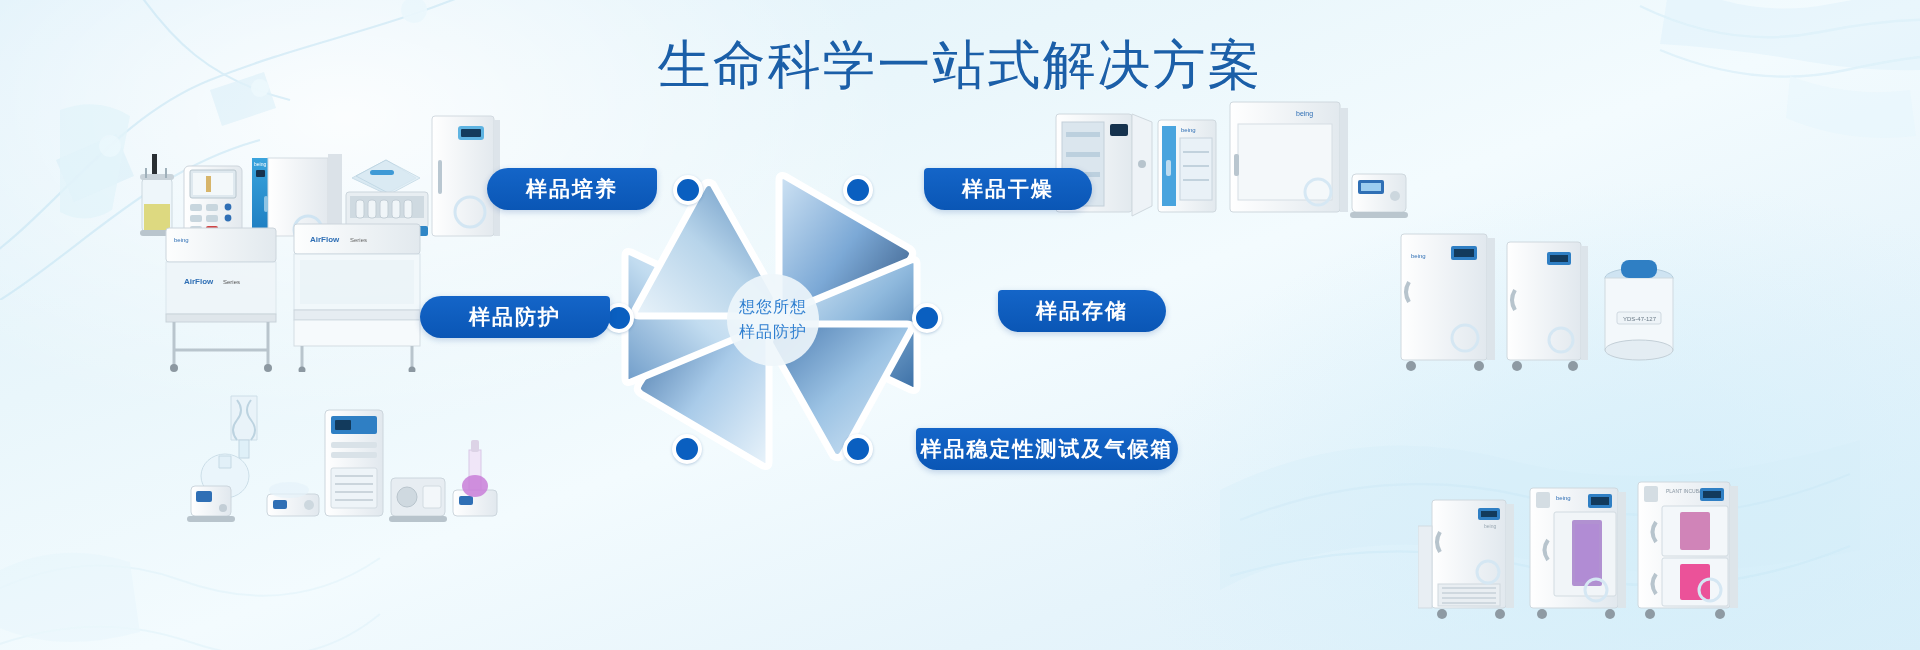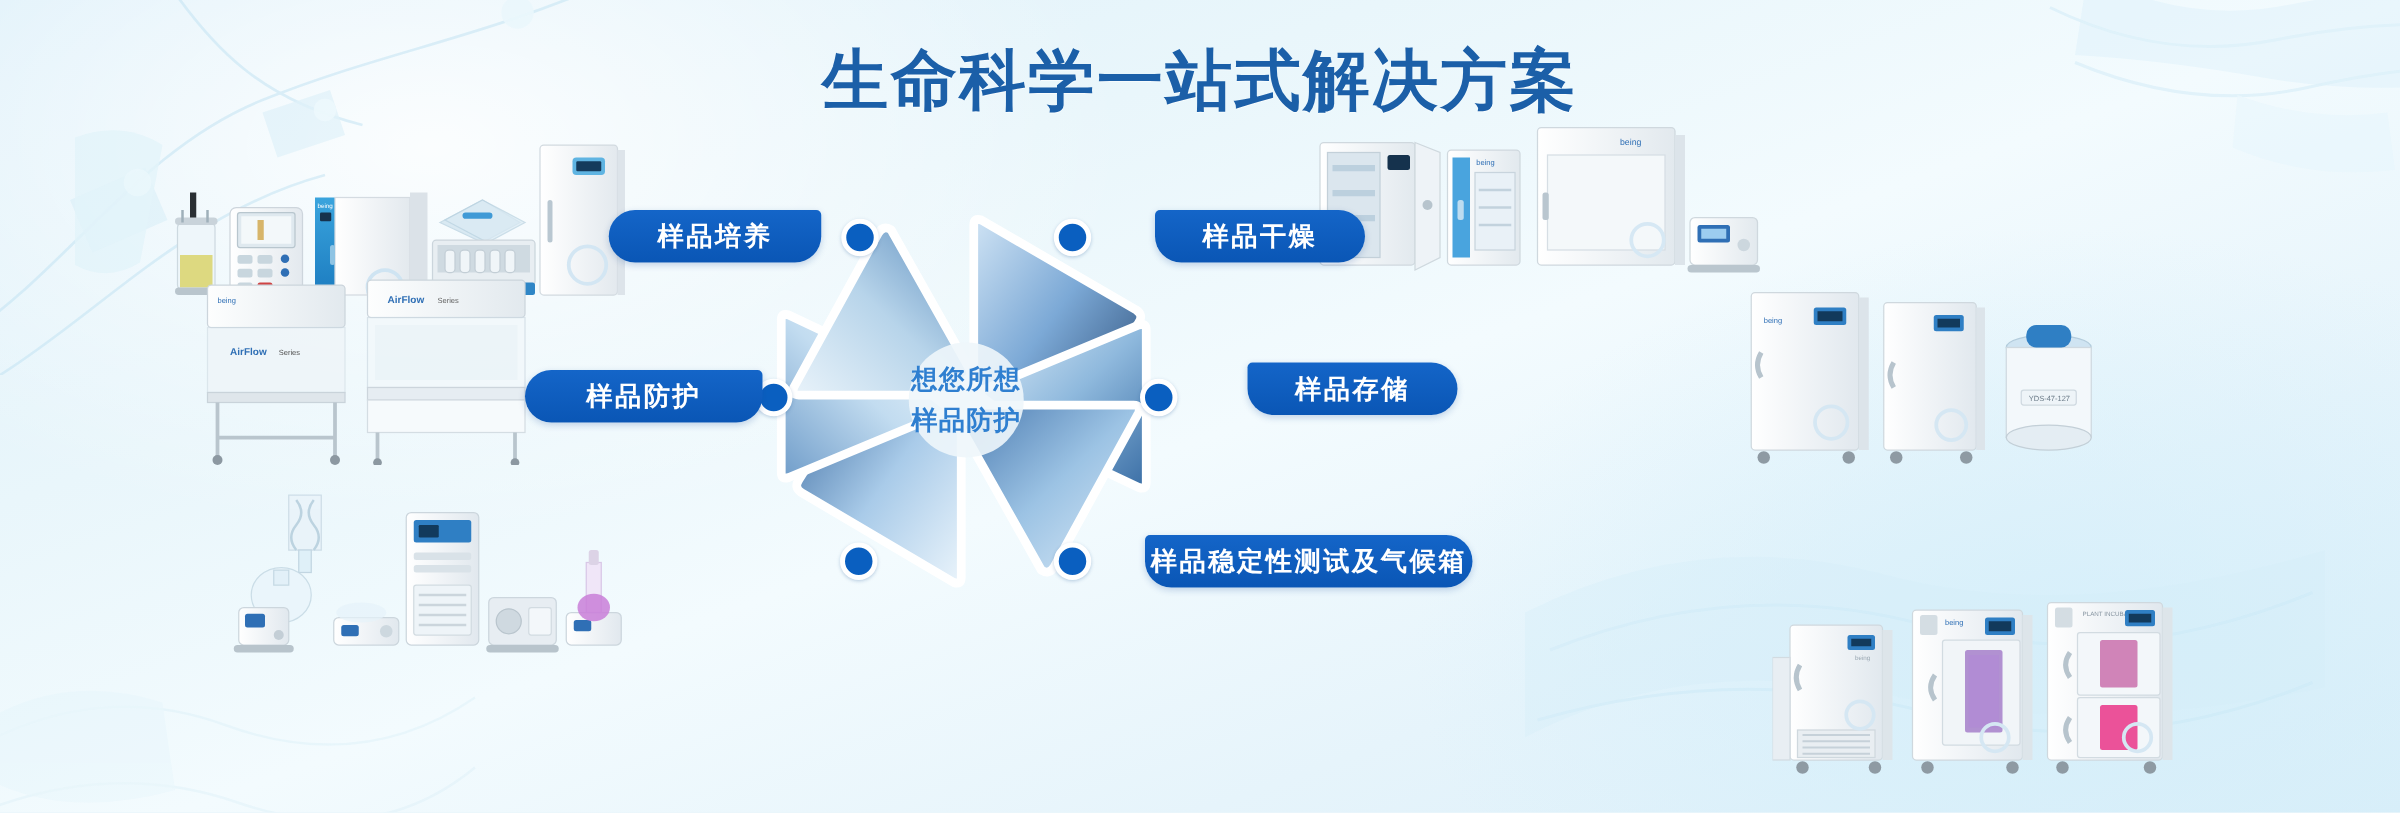--- a/index.html
+++ b/index.html
@@ -21,33 +21,33 @@
   .wm{position:absolute;pointer-events:none;}
   .wm svg{display:block;}
   #wm-left{left:-40px;top:-30px;opacity:.55;}
   #wm-right{right:-60px;top:-20px;opacity:.5;}
   #wm-bottom{right:60px;bottom:-40px;opacity:.45;}
   #wm-bottom-left{left:-30px;bottom:-60px;opacity:.35;}
 
   
   #title{
     position:absolute;left:0;right:0;top:36px;text-align:center;
-    font-size:53px;line-height:1.1;font-weight:700;letter-spacing:2px;
+    font-size:53px;line-height:1.1;font-weight:400;letter-spacing:2px;
     color:#1b5fa8;
     font-family:"DejaVu Sans","Liberation Sans",sans-serif;
     text-shadow:0 1px 0 rgba(255,255,255,.6);
   }
 
   
   #wheel{position:absolute;left:613px;top:160px;width:320px;height:320px;}
   #wheel svg{display:block;}
   #wheel-center{
     position:absolute;left:50%;top:50%;transform:translate(-50%,-50%);
-    text-align:center;color:#2f7fd0;font-weight:700;
-    font-size:21px;line-height:1.55;letter-spacing:1px;white-space:nowrap;
+    text-align:center;color:#2f7fd0;font-weight:400;
+    font-size:16px;line-height:1.55;letter-spacing:1px;white-space:nowrap;
     font-family:"DejaVu Sans","Liberation Sans",sans-serif;
   }
 
   
   .dot{
     position:absolute;width:30px;height:30px;border-radius:50%;
     background:#0a5fc0;border:4px solid #ffffff;box-sizing:border-box;
     box-shadow:0 1px 3px rgba(10,70,140,.25);
   }
 

